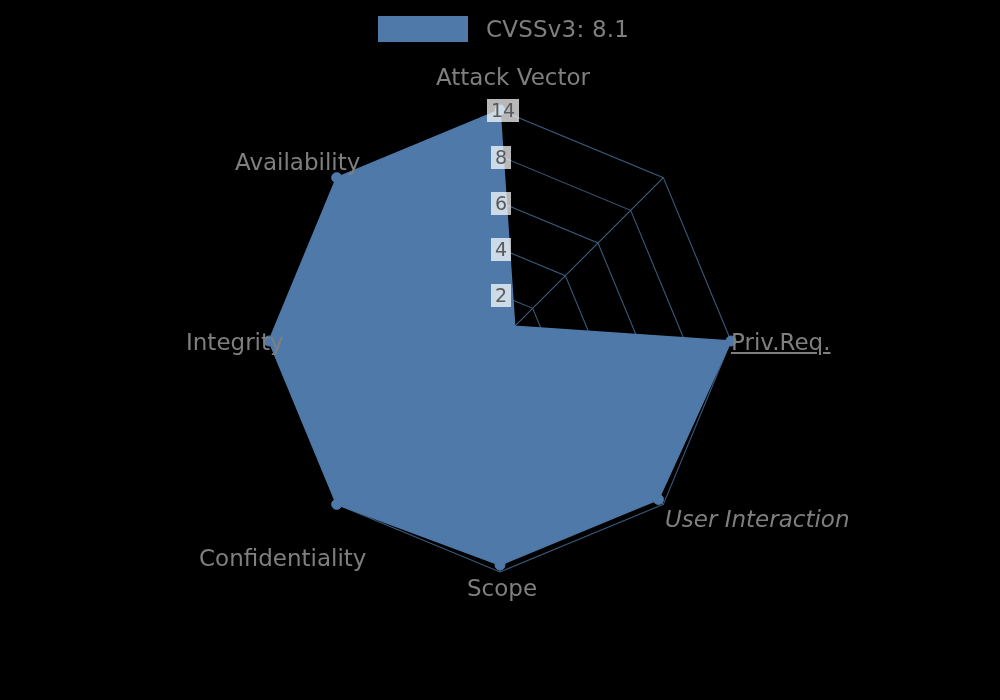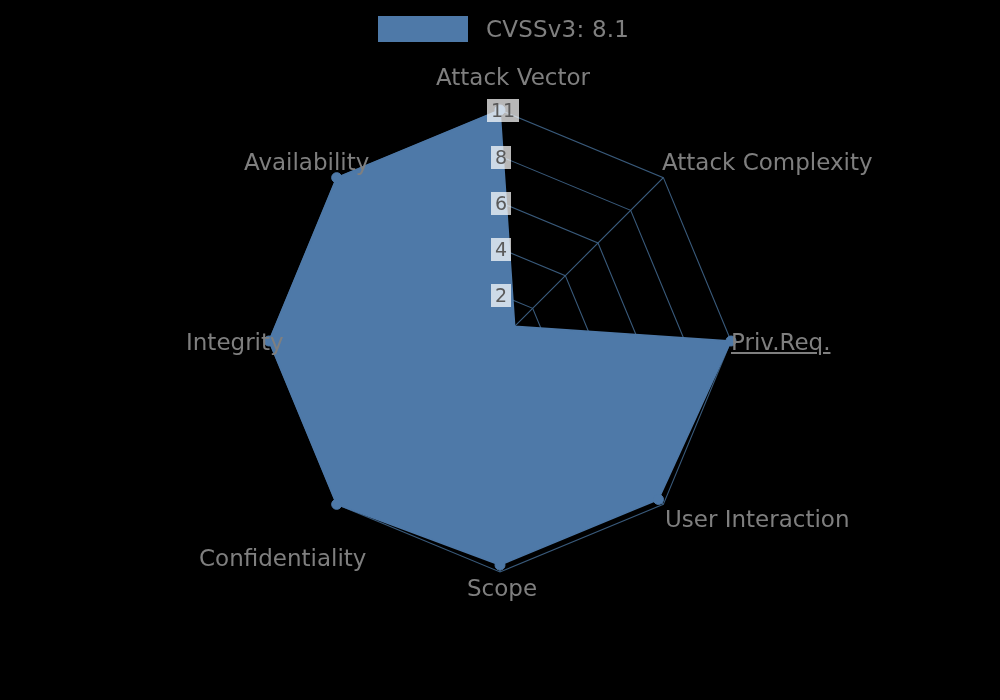--- a/index.html
+++ b/index.html
@@ -134,35 +134,34 @@
         <circle cx="658.44" cy="499.44" r="5" class="data-point" fill="#4e79a8"></circle>
         <circle cx="500.00" cy="565.07" r="5" class="data-point" fill="#4e79a8"></circle>
         <circle cx="336.66" cy="504.34" r="5" class="data-point" fill="#4e79a8"></circle>
         <circle cx="269.00" cy="341.00" r="5" class="data-point" fill="#4e79a8"></circle>
         <circle cx="336.66" cy="177.66" r="5" class="data-point" fill="#4e79a8"></circle>
       </g>
   </svg>
 
   <div class="axis-label" style="left:436px; top:66px;">Attack Vector</div>
 
-  <div class="axis-label" style="left:662px; top:151px;">Attack Complexity</div>
 
   <div class="axis-label" style="left:731px; top:331px;text-decoration:underline;">Priv.Req.</div>
 
-  <div class="axis-label" style="left:665px; top:508px;">User Interaction</div>
+  <div class="axis-label" style="left:665px; top:508px;font-style:italic;">User Interaction</div>
 
   <div class="axis-label" style="left:467px; top:577px;">Scope</div>
 
   <div class="axis-label" style="left:199px; top:508px;margin-top:39px;">Confidentiality</div>
 
   <div class="axis-label" style="left:186px; top:331px;">Integrity</div>
 
-  <div class="axis-label" style="left:244px; top:151px;">Availability</div>
+  <div class="axis-label" style="left:235px; top:151px;">Availability</div>
 
-  <div class="tick-label" style="left:487px; top:99px;">11</div>
+  <div class="tick-label" style="left:487px; top:99px;">14</div>
 
   <div class="tick-label" style="left:491px; top:146px;">8</div>
 
   <div class="tick-label" style="left:491px; top:192px;">6</div>
 
   <div class="tick-label" style="left:491px; top:238px;">4</div>
 
   <div class="tick-label" style="left:491px; top:284px;">2</div>
 
 </div>

